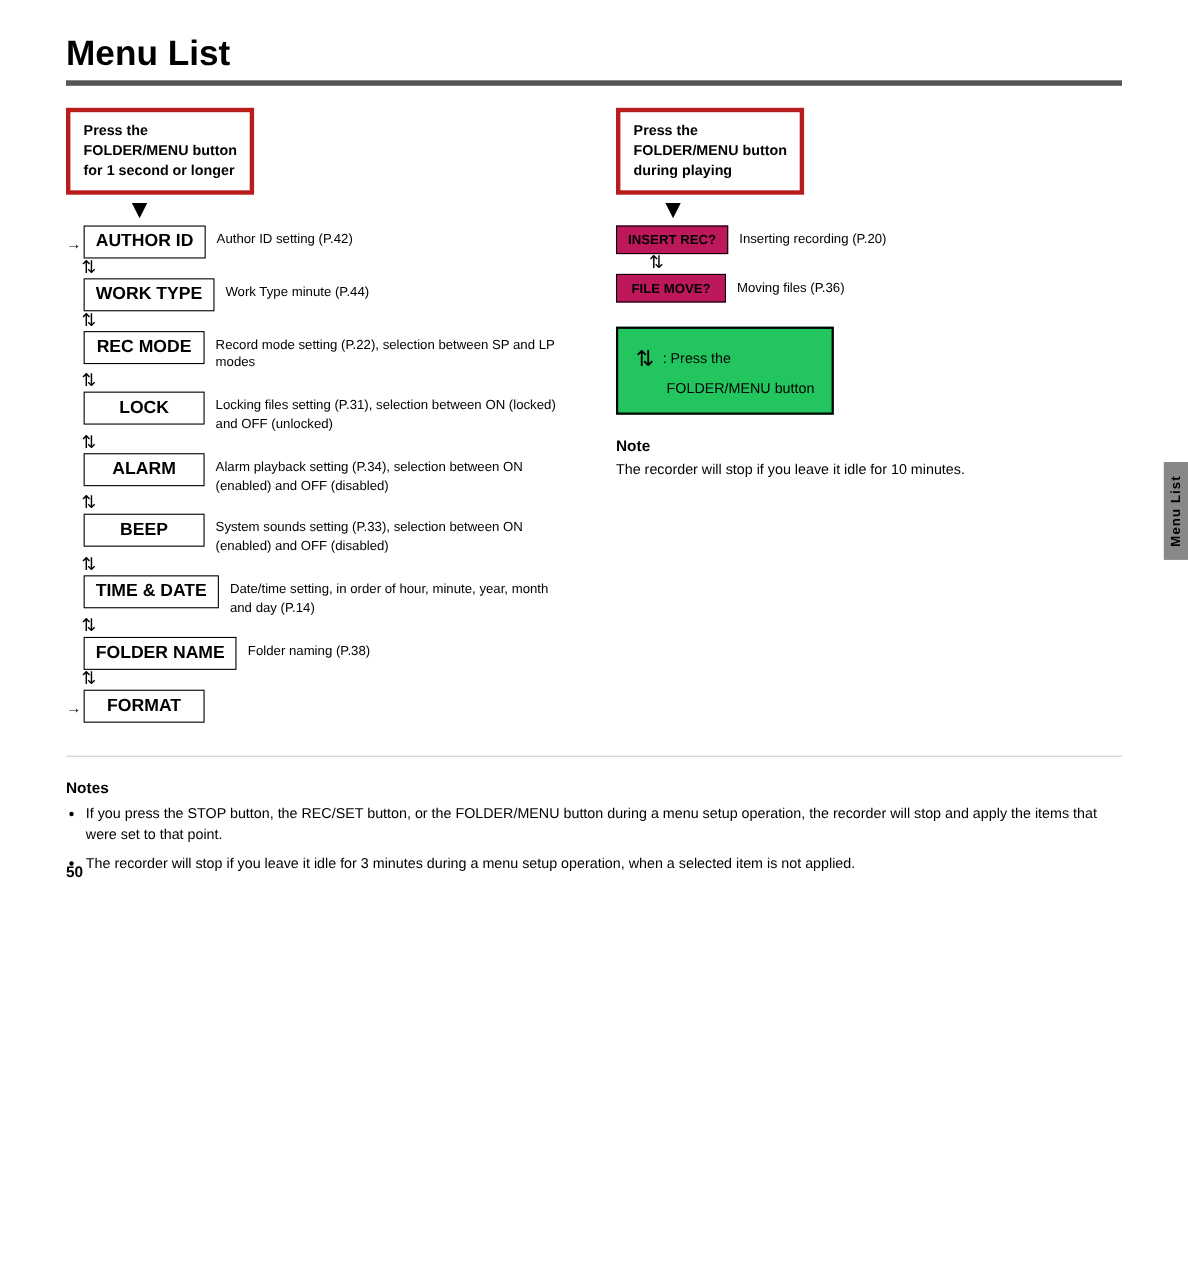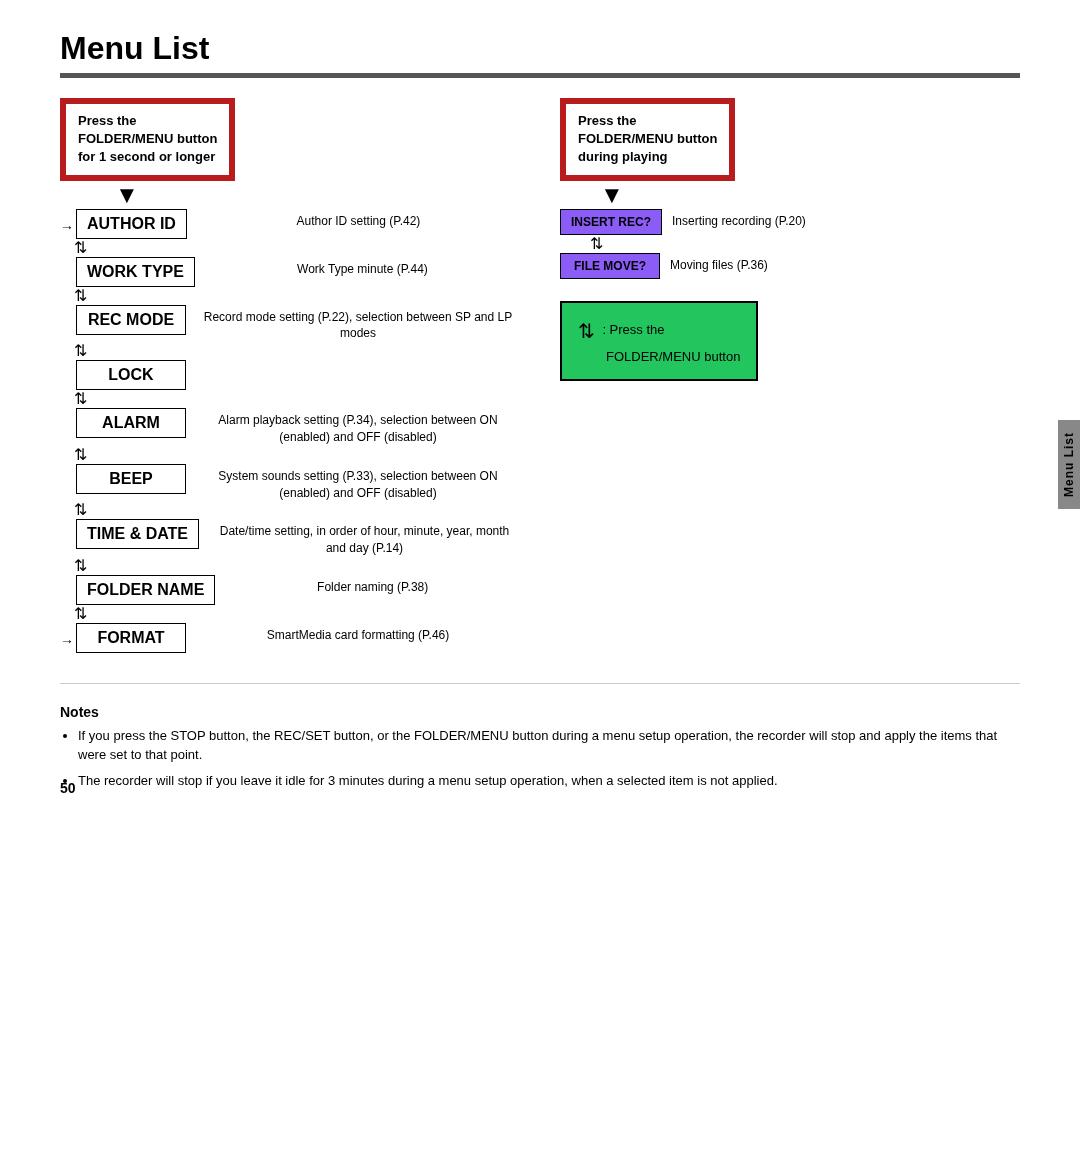--- a/index.html
+++ b/index.html
@@ -41,21 +41,21 @@
     .left-column {
       flex: 1;
     }
 
     .right-column {
       flex: 1;
     }
 
     
     .press-box {
-      border: 6px solid #b91c1c;
+      border: 4px solid #b91c1c;
       padding: 8px 12px;
       display: inline-block;
       font-weight: bold;
       font-size: 13px;
       margin-bottom: 0;
       line-height: 1.4;
       background: #fff;
     }
 
     
@@ -108,21 +108,20 @@
       flex-shrink: 0;
       background: #fff;
     }
 
     .menu-item-desc {
       margin-left: 10px;
       font-size: 12px;
       line-height: 1.4;
       margin-top: 4px;
       flex: 1;
-      text-align: center;
     }
 
     .updown-arrow {
       display: block;
       font-size: 16px;
       margin: 1px 0 1px 14px;
       color: #000;
       line-height: 1;
     }
 
@@ -157,21 +156,21 @@
     }
 
     .right-menu-item-box {
       border: 1.5px solid #000;
       padding: 5px 10px;
       font-weight: bold;
       font-size: 12px;
       min-width: 100px;
       text-align: center;
       flex-shrink: 0;
-      background: #8b5cf6;
+      background: #be185d;
     }
 
     .right-menu-item-desc {
       margin-left: 10px;
       font-size: 12px;
       line-height: 1.4;
       margin-top: 4px;
     }
 
     
@@ -299,20 +298,21 @@
           <span class="arrow-prefix" style="visibility:hidden;">→</span>
           <div class="menu-item-box">REC MODE</div>
           <div class="menu-item-desc">Record mode setting (P.22), selection between SP and LP modes</div>
         </div>
 
         <span class="updown-arrow">⇅</span>
 
         <div class="menu-row">
           <span class="arrow-prefix" style="visibility:hidden;">→</span>
           <div class="menu-item-box">LOCK</div>
+          <div class="menu-item-desc">Locking files setting (P.31), selection between ON (locked) and OFF (unlocked)</div>
         </div>
 
         <span class="updown-arrow">⇅</span>
 
         <div class="menu-row">
           <span class="arrow-prefix" style="visibility:hidden;">→</span>
           <div class="menu-item-box">ALARM</div>
           <div class="menu-item-desc">Alarm playback setting (P.34), selection between ON (enabled) and OFF (disabled)</div>
         </div>
 
@@ -338,21 +338,20 @@
           <span class="arrow-prefix" style="visibility:hidden;">→</span>
           <div class="menu-item-box">FOLDER NAME</div>
           <div class="menu-item-desc">Folder naming (P.38)</div>
         </div>
 
         <span class="updown-arrow">⇅</span>
 
         <div class="menu-row">
           <span class="arrow-prefix">→</span>
           <div class="menu-item-box">FORMAT</div>
-          <div class="menu-item-desc">SmartMedia card formatting (P.46)</div>
         </div>
 
       </div>
 
       
 
     </div>
 
     <div class="right-column">
 
@@ -384,20 +383,24 @@
       </div>
 
       
       <div class="press-folder-box" style="margin-top: 22px;">
         <span style="font-size:20px; vertical-align: middle; margin-right: 4px;">⇅</span>
         <span>: Press the</span><br>
         <span style="margin-left: 28px;">FOLDER/MENU button</span>
       </div>
 
       
+      <div class="note-section">
+        <div class="note-title">Note</div>
+        <div class="note-text">The recorder will stop if you leave it idle for 10 minutes.</div>
+      </div>
 
     </div>
 
   </div>
 
   <hr class="divider-line">
   <div class="bottom-notes">
     <div class="notes-title">Notes</div>
     <ul class="notes-list">
       <li>If you press the STOP button, the REC/SET button, or the FOLDER/MENU button during a menu setup operation, the recorder will stop and apply the items that were set to that point.</li>

